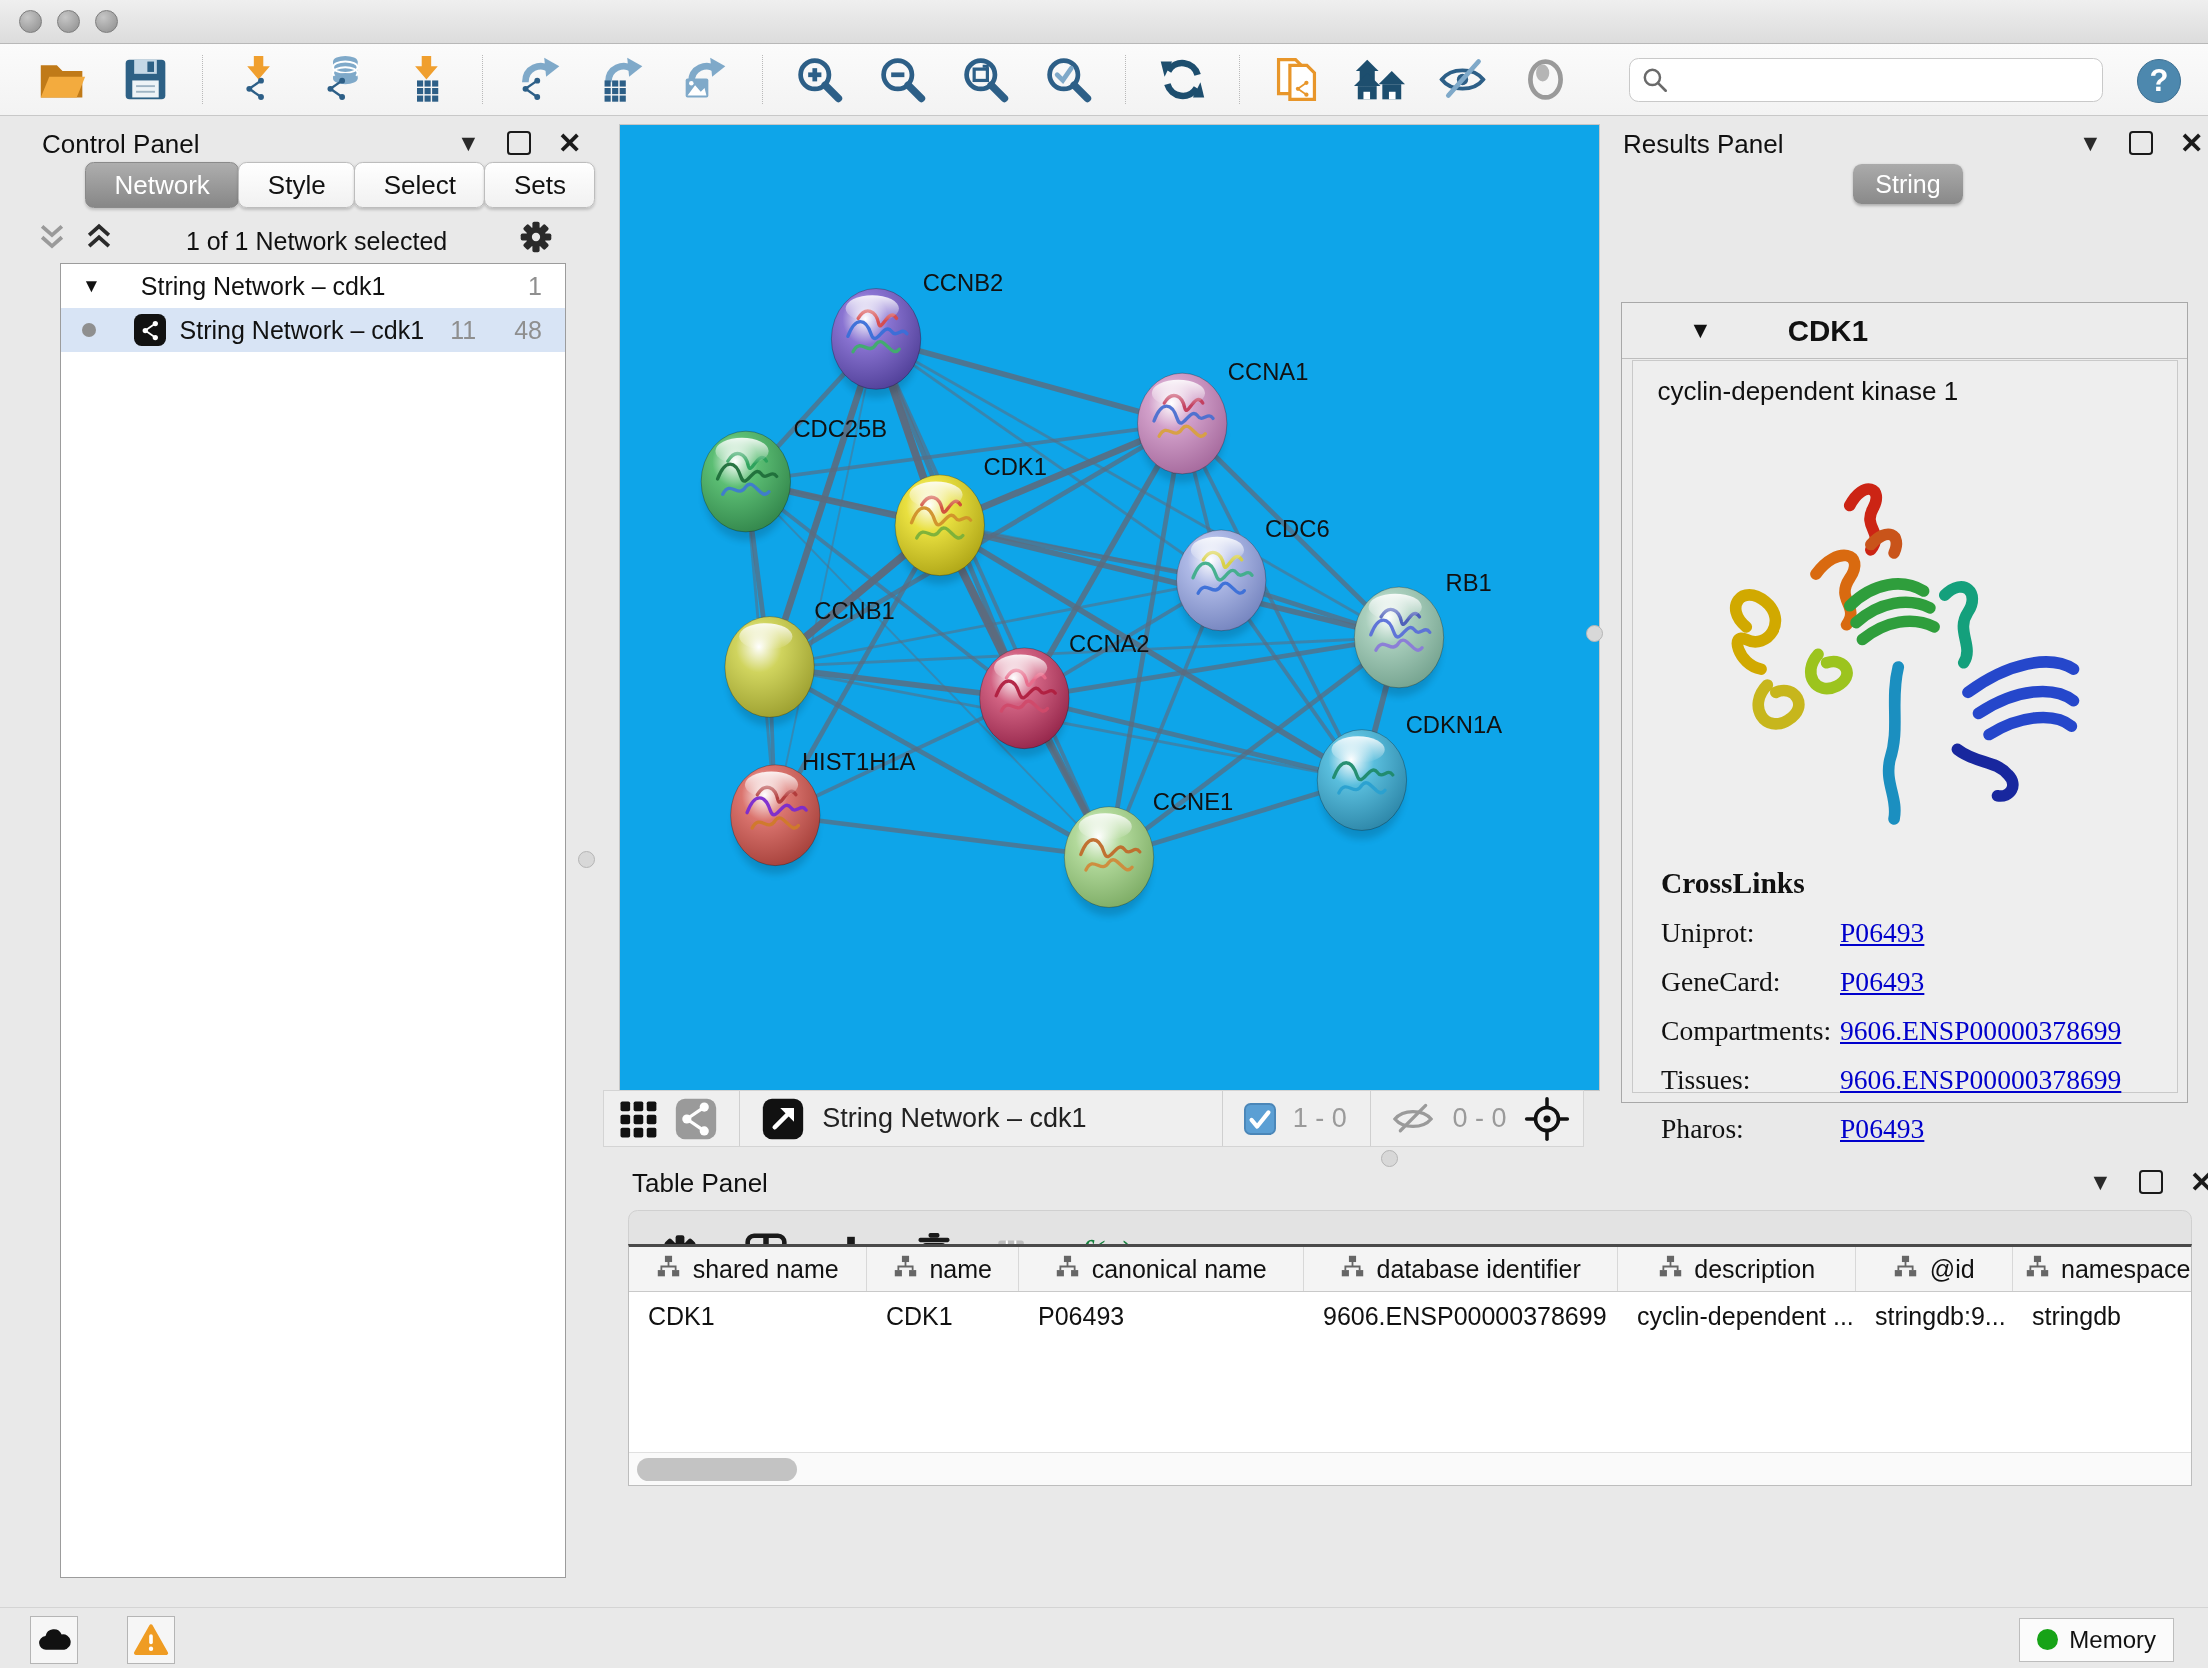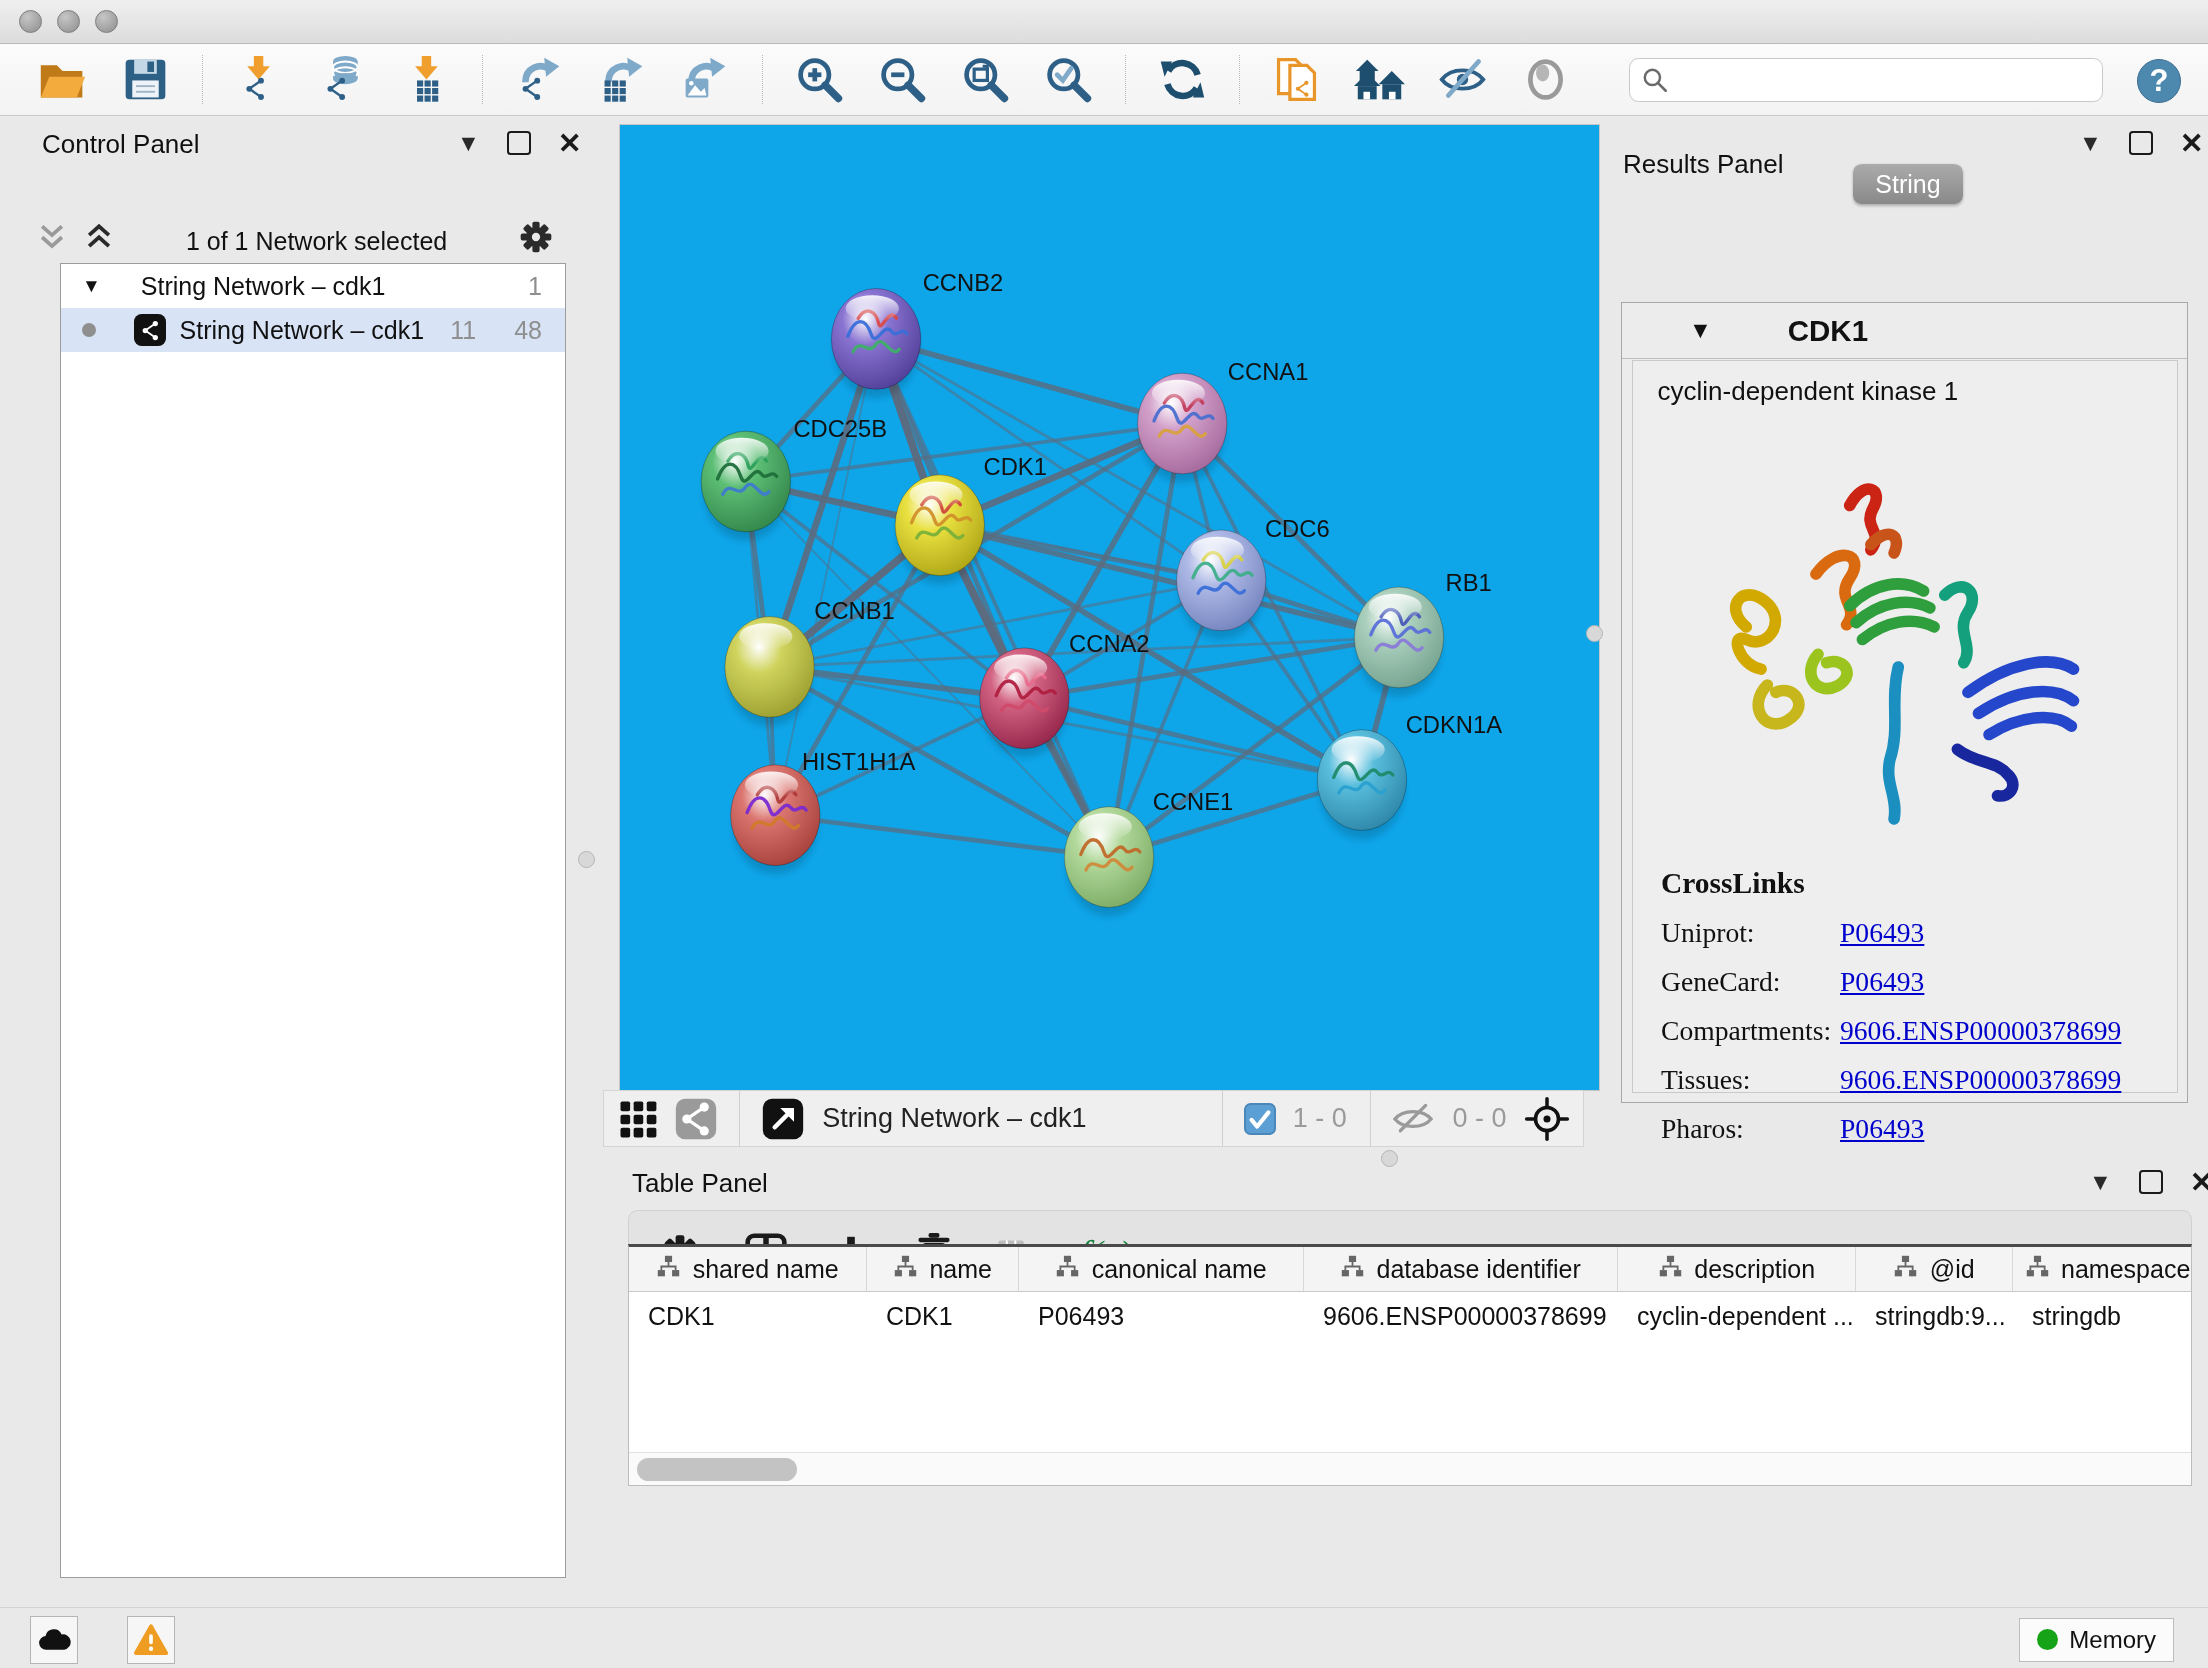--- a/index.html
+++ b/index.html
@@ -337,20 +337,26 @@
     </div>
     <div class="help-btn">?</div>
   </div>
 
   <div class="panel-title" style="left:42px;top:129px;">Control Panel</div>
   <div class="win-ctrls" style="left:457px;top:129px;">
     <span class="wc-collapse">▼</span>
     <span class="wc-float"></span>
     <span class="wc-close">✕</span>
   </div>
+  <div class="cp-tabs" id="cp-tabs">
+      <div class="tab sel">Network</div>
+      <div class="tab">Style</div>
+      <div class="tab">Select</div>
+      <div class="tab">Sets</div>
+    </div>
   <div class="cp-sub">
     <span class="nn-icon">
       <svg width="32" height="28.5" viewBox="0 0 28 26">
           <polyline points="5,3 14,11 23,3" fill="none" stroke="#9a9a9a" stroke-width="3.4"></polyline>
           <polyline points="5,13 14,21 23,13" fill="none" stroke="#9a9a9a" stroke-width="3.4"></polyline>
         </svg>
     </span>
     <span class="nn-icon">
       <svg width="32" height="28.5" viewBox="0 0 28 26">
           <polyline points="5,11 14,3 23,11" fill="none" stroke="#2a2a2a" stroke-width="3.4"></polyline>
@@ -696,21 +702,21 @@
             <line x1="26" y1="3" x2="26" y2="13"></line>
             <line x1="26" y1="39" x2="26" y2="49"></line>
         <line x1="3" y1="26" x2="13" y2="26"></line>
             <line x1="39" y1="26" x2="49" y2="26"></line>
           </g>
           <circle cx="26" cy="26" r="4" fill="#111"></circle>
         </svg>
     </span>
   </div>
 
-  <div class="panel-title" style="left:1623px;top:129px;margin-top:20px;">Results Panel</div>
+  <div class="panel-title" style="left:1623px;top:129px;">Results Panel</div>
   <div class="win-ctrls" style="left:2079px;top:129px;">
     <span class="wc-collapse">▼</span>
     <span class="wc-float"></span>
     <span class="wc-close">✕</span>
   </div>
   <div class="rp-tab">String</div>
   <div class="rp-box">
     <div class="rp-sechead">
       <span class="tri">▼</span>
       <span class="name">CDK1</span>

